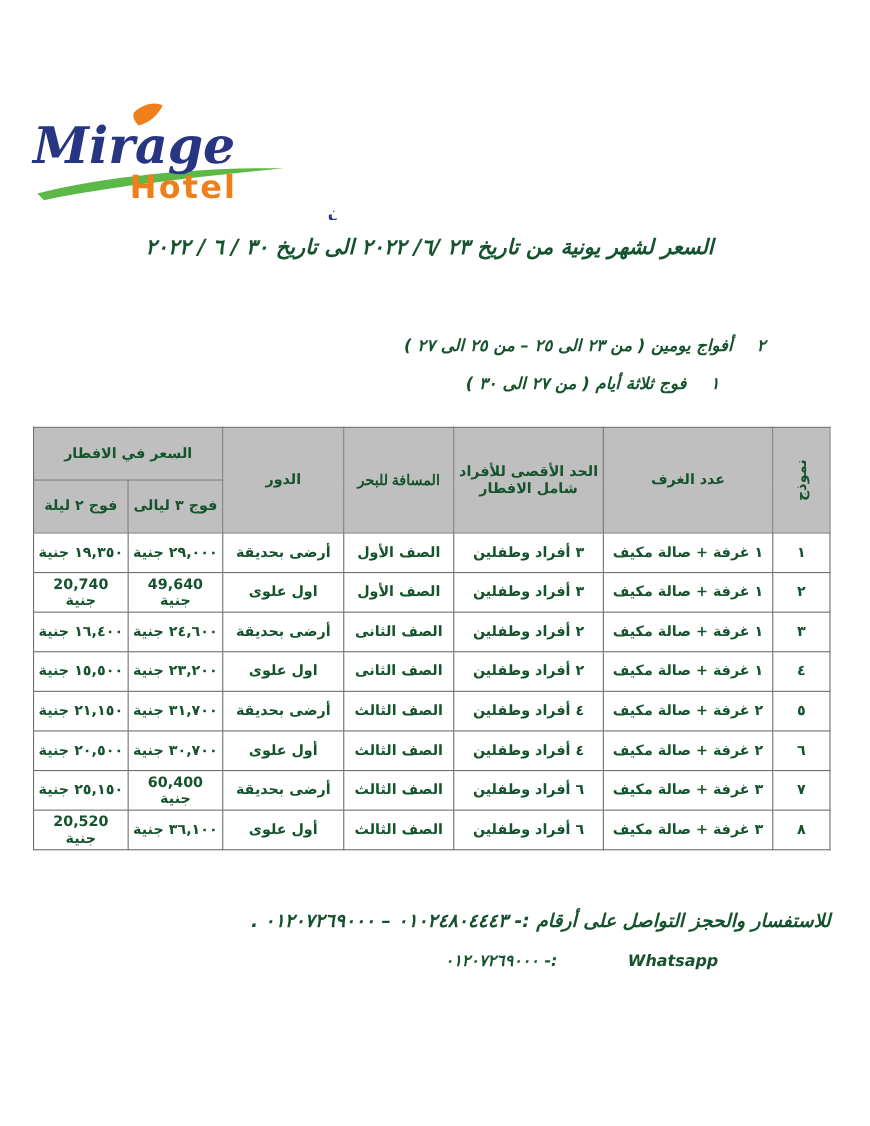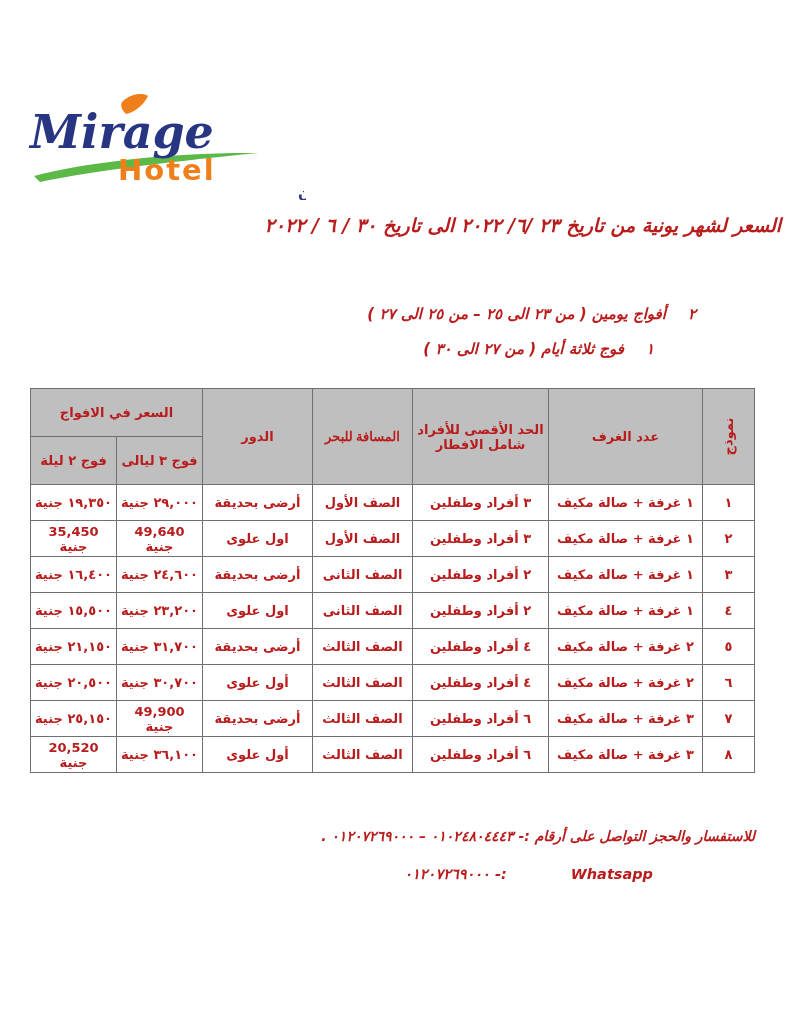--- a/index.html
+++ b/index.html
@@ -1,26 +1,26 @@
 <!DOCTYPE html>
 <html lang="ar"><head>
 <meta charset="utf-8">
 <style>
   html,body{margin:0;padding:0;background:#e8e8e8;}
   .page{
     position:relative;width:791px;height:1024px;background:#ffffff;
     margin:0 auto;overflow:hidden;
-    font-family:"DejaVu Sans",sans-serif;color:#b91c1c;
+    font-family:"DejaVu Sans",sans-serif;color:#14532d;
   }
   
   .logo{position:absolute;left:26px;top:90px;width:280px;height:110px;}
   
   .title{
     position:absolute;top:214px;left:0;right:10px;
-    text-align:right;direction:rtl;
+    text-align:center;direction:rtl;
     font-size:19px;font-weight:bold;font-style:italic;
     letter-spacing:.5px;
   }
   
   .notes{position:absolute;top:305px;right:95px;direction:rtl;text-align:right;
     font-size:15px;font-weight:bold;font-style:italic;}
   .note-line{margin-bottom:17px;white-space:nowrap;}
   .note-line .num{display:inline-block;margin-left:22px;}
   .note-2{margin-right:42px;}
   
@@ -45,21 +45,21 @@
   th.p3-col{width:103px;}
   th.p2-col{width:105px;}
   .vertical-text{
     display:inline-block;transform:rotate(-90deg);white-space:nowrap;
     font-size:13px;font-weight:bold;
   }
   
   .contact-line{
     position:absolute;top:828px;right:36px;left:30px;
     direction:rtl;text-align:right;white-space:nowrap;
-    font-size:14px;font-weight:bold;font-style:italic;
+    font-size:17px;font-weight:bold;font-style:italic;
   }
   .whatsapp-line{
     position:absolute;top:866px;right:138px;
     direction:rtl;text-align:center;white-space:nowrap;
     font-size:14.5px;font-weight:bold;
   }
   .whatsapp-label{font-style:italic;margin-left:64px;font-family:"DejaVu Sans",sans-serif;}
   .whatsapp-value{font-style:italic;}
 </style>
 </head>
@@ -96,21 +96,21 @@
   <table class="price-table">
     <thead>
       <tr class="hdr-top">
         <th class="model-col" rowspan="2">
           <span class="vertical-text">نموذج</span>
         </th>
         <th class="rooms-col" rowspan="2">عدد الغرف</th>
         <th class="max-col" rowspan="2">الحد الأقصى للأفراد شامل الافطار</th>
         <th class="sea-col" rowspan="2">المسافة للبحر</th>
         <th class="floor-col" rowspan="2">الدور</th>
-        <th colspan="2">السعر في الافواج</th>
+        <th colspan="2">السعر في الافطار</th>
       </tr>
       <tr class="hdr-sub">
         <th class="p3-col">فوج ٣ ليالى</th>
         <th class="p2-col">فوج ٢ ليلة</th>
       </tr>
     </thead>
     <tbody>
       <tr>
         <td>١</td>
         <td>١ غرفة + صالة مكيف</td>
@@ -120,21 +120,21 @@
         <td>٢٩,٠٠٠ جنية</td>
         <td>١٩,٣٥٠ جنية</td>
       </tr>
       <tr>
         <td>٢</td>
         <td>١ غرفة + صالة مكيف</td>
         <td>٣ أفراد وطفلين</td>
         <td>الصف الأول</td>
         <td>اول علوى</td>
         <td>49,640 جنية</td>
-        <td>35,450 جنية</td>
+        <td>20,740 جنية</td>
       </tr>
       <tr>
         <td>٣</td>
         <td>١ غرفة + صالة مكيف</td>
         <td>٢ أفراد وطفلين</td>
         <td>الصف الثانى</td>
         <td>أرضى بحديقة</td>
         <td>٢٤,٦٠٠ جنية</td>
         <td>١٦,٤٠٠ جنية</td>
       </tr>
@@ -164,21 +164,21 @@
         <td>أول علوى</td>
         <td>٣٠,٧٠٠ جنية</td>
         <td>٢٠,٥٠٠ جنية</td>
       </tr>
       <tr>
         <td>٧</td>
         <td>٣ غرفة + صالة مكيف</td>
         <td>٦ أفراد وطفلين</td>
         <td>الصف الثالث</td>
         <td>أرضى بحديقة</td>
-        <td>49,900 جنية</td>
+        <td>60,400 جنية</td>
         <td>٢٥,١٥٠ جنية</td>
       </tr>
       <tr>
         <td>٨</td>
         <td>٣ غرفة + صالة مكيف</td>
         <td>٦ أفراد وطفلين</td>
         <td>الصف الثالث</td>
         <td>أول علوى</td>
         <td>٣٦,١٠٠ جنية</td>
         <td>20,520 جنية</td>

